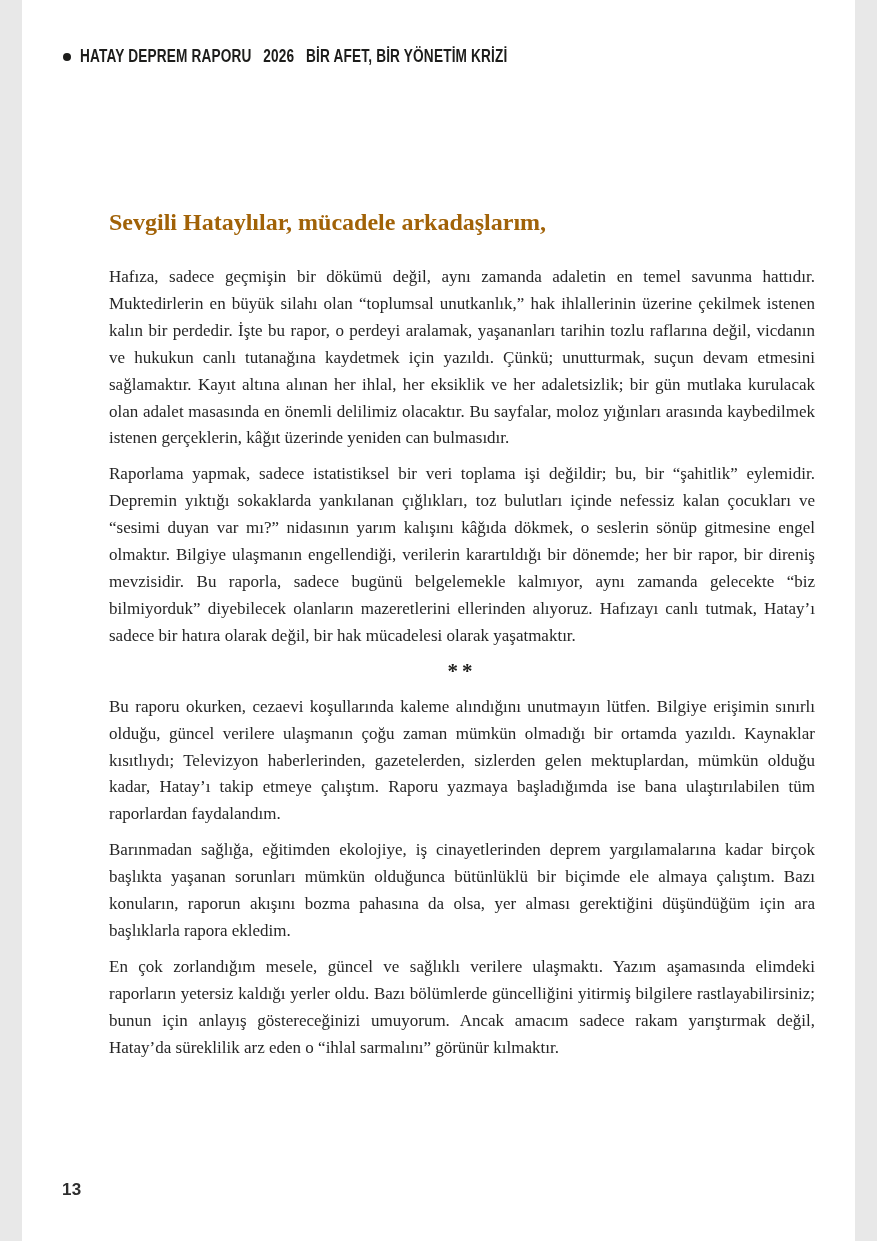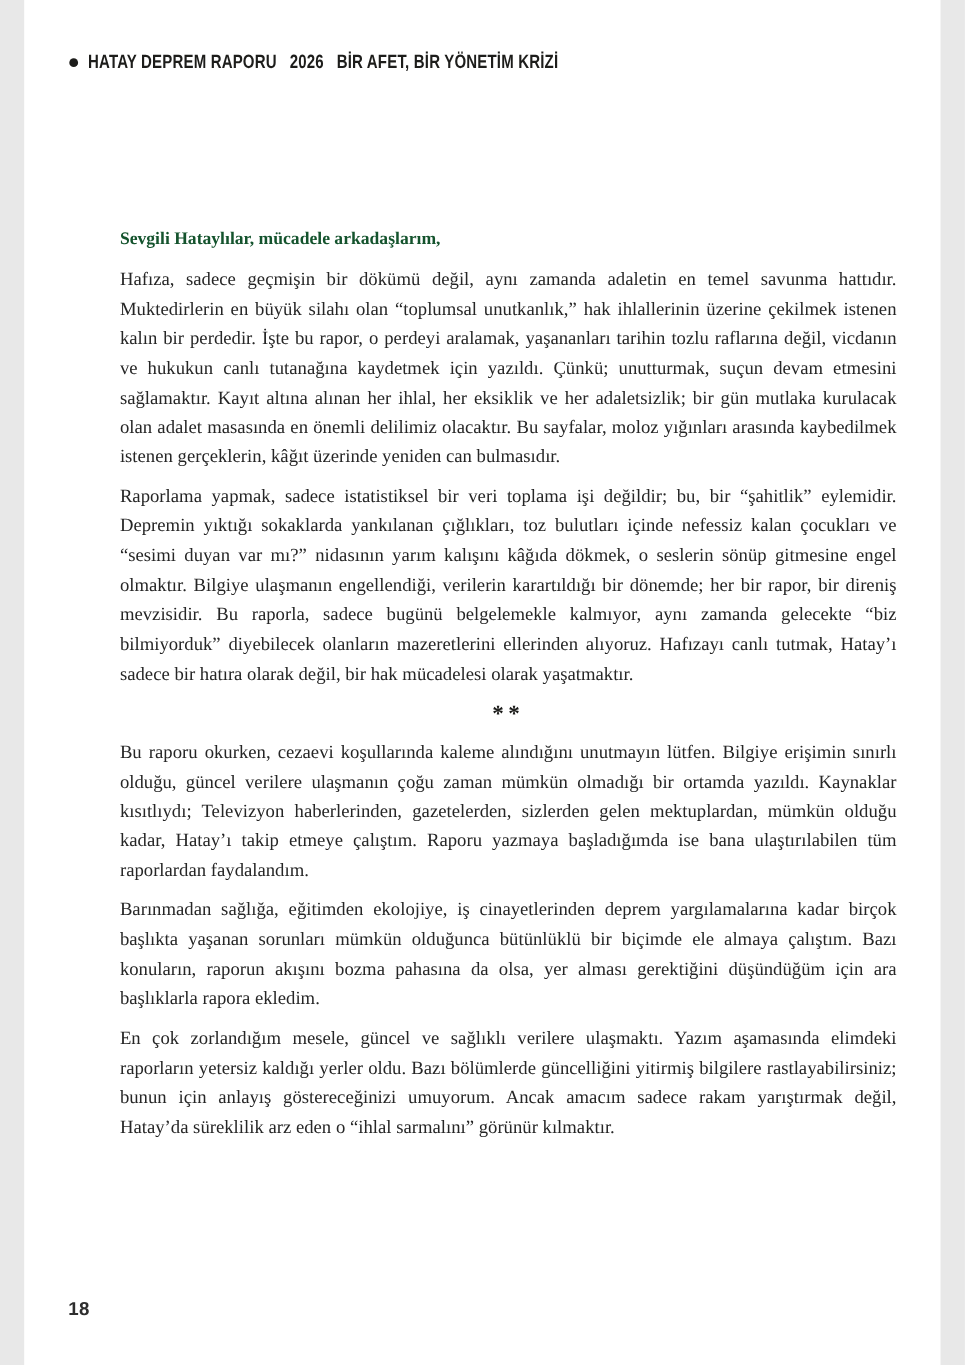--- a/index.html
+++ b/index.html
@@ -46,24 +46,24 @@
   .header-year {
     margin: 0 10px;
   }
   .content {
     position: absolute;
     left: 87px;
     top: 209px;
     width: 706px;
   }
   .salutation {
-    font-size: 16px;
+    font-size: 24px;
     font-weight: 700;
-    margin: 0 0 14px 0;
-    color: #14532d;
+    margin: 0 0 28px 0;
+    color: #a16207;
   }
   .body-par {
     font-size: 17px;
     line-height: 26.9px;
     text-align: justify;
     margin: 0 0 9px 0;
     hyphens: auto;
   }
   .separator {
     text-align: center;
@@ -101,15 +101,15 @@
   <div class="content">
     <p class="salutation">Sevgili Hataylılar, mücadele arkadaşlarım,</p>
     <p class="body-par">Hafıza, sadece geçmişin bir dökümü değil, aynı zamanda adaletin en temel savunma hattıdır. Muktedirlerin en büyük silahı olan “toplumsal unutkanlık,” hak ihlallerinin üzerine çekilmek istenen kalın bir perdedir. İşte bu rapor, o perdeyi aralamak, yaşananları tarihin tozlu raflarına değil, vicdanın ve hukukun canlı tutanağına kaydetmek için yazıldı. Çünkü; unutturmak, suçun devam etmesini sağlamaktır. Kayıt altına alınan her ihlal, her eksiklik ve her adaletsizlik; bir gün mutlaka kurulacak olan adalet masasında en önemli delilimiz olacaktır. Bu sayfalar, moloz yığınları arasında kaybedilmek istenen gerçeklerin, kâğıt üzerinde yeniden can bulmasıdır.</p>
     <p class="body-par">Raporlama yapmak, sadece istatistiksel bir veri toplama işi değildir; bu, bir “şahitlik” eylemidir. Depremin yıktığı sokaklarda yankılanan çığlıkları, toz bulutları içinde nefessiz kalan çocukları ve “sesimi duyan var mı?” nidasının yarım kalışını kâğıda dökmek, o seslerin sönüp gitmesine engel olmaktır. Bilgiye ulaşmanın engellendiği, verilerin karartıldığı bir dönemde; her bir rapor, bir direniş mevzisidir. Bu raporla, sadece bugünü belgelemekle kalmıyor, aynı zamanda gelecekte “biz bilmiyorduk” diyebilecek olanların mazeretlerini ellerinden alıyoruz. Hafızayı canlı tutmak, Hatay’ı sadece bir hatıra olarak değil, bir hak mücadelesi olarak yaşatmaktır.</p>
     <div class="separator">**</div>
     <p class="body-par">Bu raporu okurken, cezaevi koşullarında kaleme alındığını unutmayın lütfen. Bilgiye erişimin sınırlı olduğu, güncel verilere ulaşmanın çoğu zaman mümkün olmadığı bir ortamda yazıldı. Kaynaklar kısıtlıydı; Televizyon haberlerinden, gazetelerden, sizlerden gelen mektuplardan, mümkün olduğu kadar, Hatay’ı takip etmeye çalıştım. Raporu yazmaya başladığımda ise bana ulaştırılabilen tüm raporlardan faydalandım.</p>
     <p class="body-par">Barınmadan sağlığa, eğitimden ekolojiye, iş cinayetlerinden deprem yargılamalarına kadar birçok başlıkta yaşanan sorunları mümkün olduğunca bütünlüklü bir biçimde ele almaya çalıştım. Bazı konuların, raporun akışını bozma pahasına da olsa, yer alması gerektiğini düşündüğüm için ara başlıklarla rapora ekledim.</p>
     <p class="body-par">En çok zorlandığım mesele, güncel ve sağlıklı verilere ulaşmaktı. Yazım aşamasında elimdeki raporların yetersiz kaldığı yerler oldu. Bazı bölümlerde güncelliğini yitirmiş bilgilere rastlayabilirsiniz; bunun için anlayış göstereceğinizi umuyorum. Ancak amacım sadece rakam yarıştırmak değil, Hatay’da süreklilik arz eden o “ihlal sarmalını” görünür kılmaktır.</p>
   </div>
 
-  <div class="page-number">18</div>
+  <div class="page-number">13</div>
 
 </div>
 
 </body></html>

